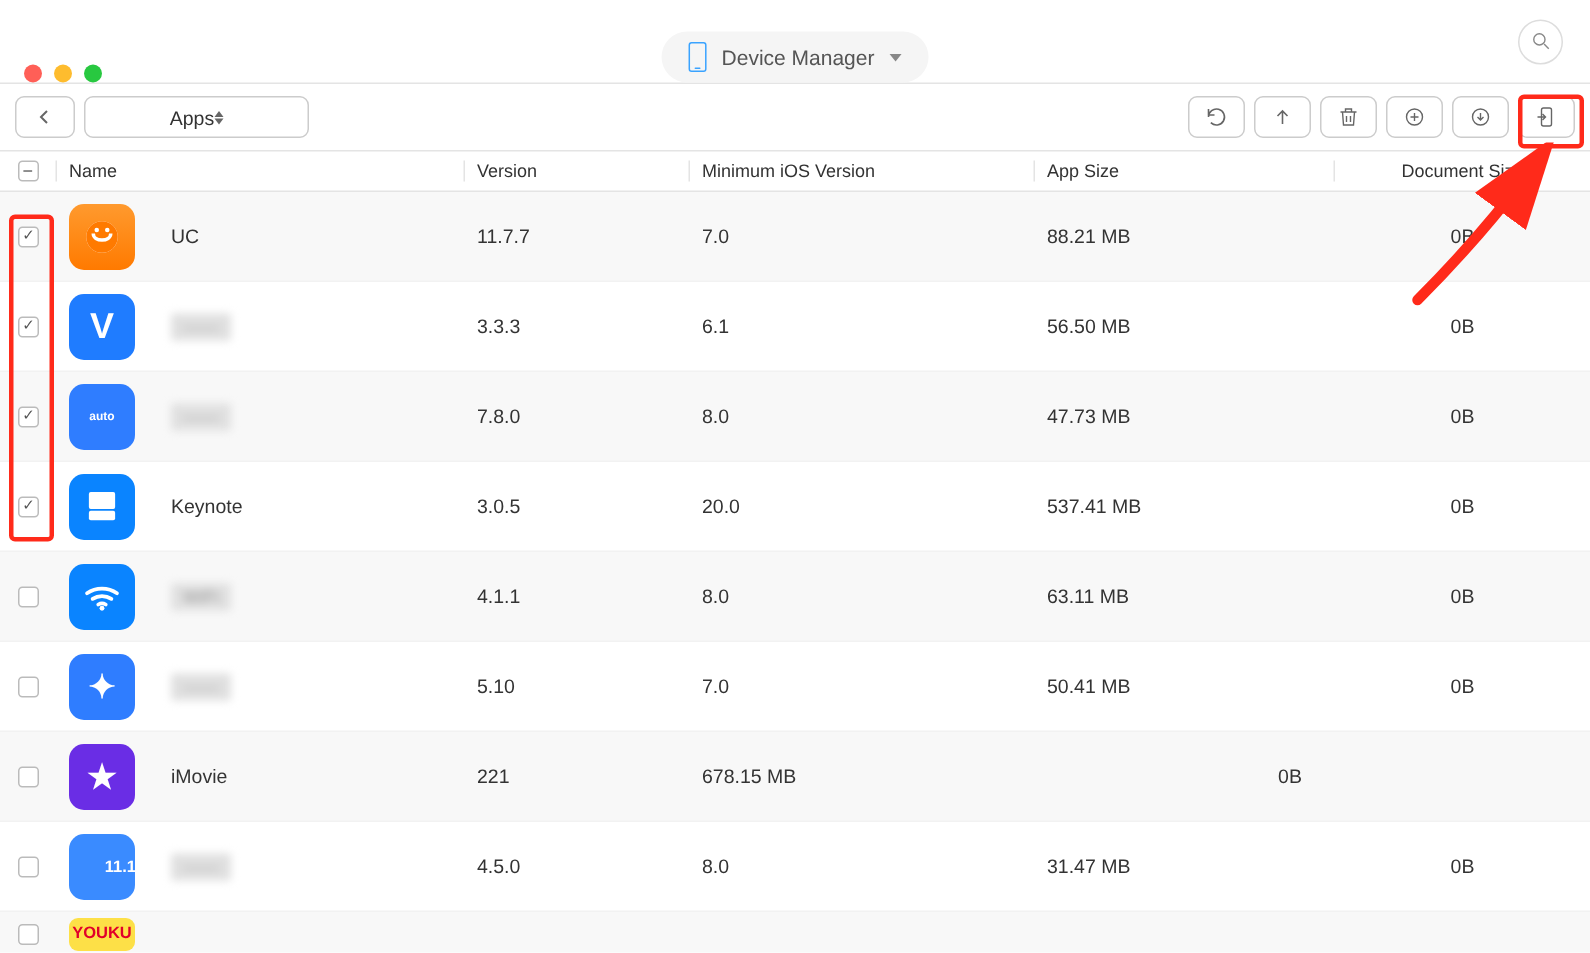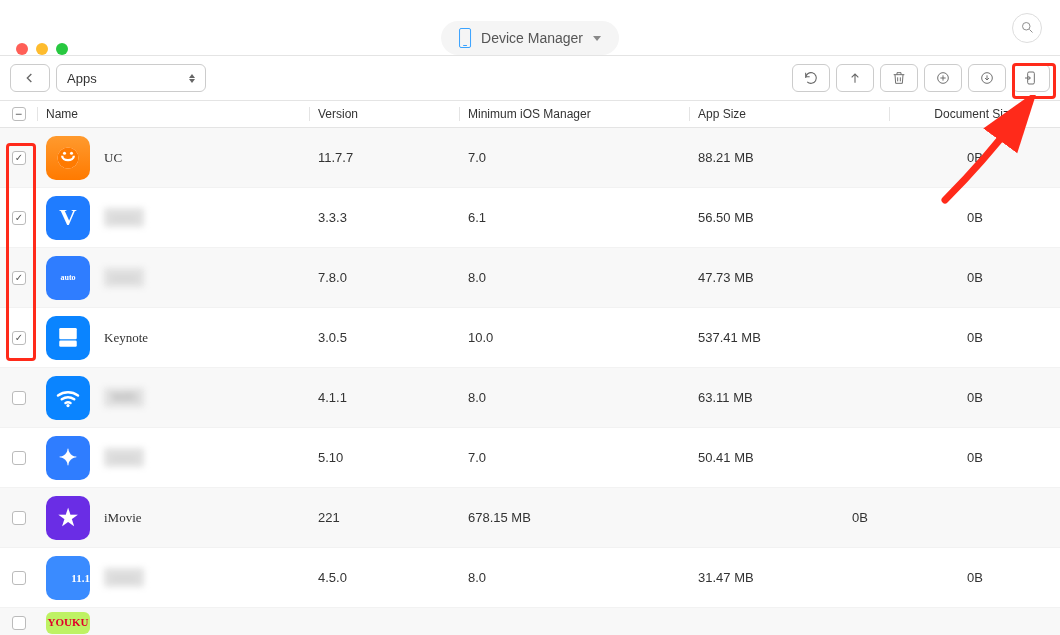--- a/index.html
+++ b/index.html
@@ -96,21 +96,20 @@
     display: inline-flex;
     align-items: center;
     justify-content: center;
     cursor: pointer;
     color: #555;
   }
   .btn-back { width: 40px; }
   .select {
     width: 150px;
     padding: 0 10px;
-    justify-content: space-between;
     font-size: 13px;
     color: #333;
   }
   .select-arrows {
     display: flex; flex-direction: column; gap: 1px;
   }
   .select-arrows .up, .select-arrows .down {
     width: 0; height: 0;
     border-left: 3px solid transparent;
     border-right: 3px solid transparent;
@@ -166,22 +165,21 @@
     align-items: center;
     height: 60px;
     border-bottom: 1px solid #f2f2f2;
     font-size: 13px;
     color: #333;
   }
   .trow.alt { background: #f8f8f8; }
   .name-cell {
     display: flex;
     align-items: center;
-    gap: 14px;
-    font-family: Liberation Serif, serif;
+    gap: 24px;
   }
   .app-icon {
     width: 44px; height: 44px;
     border-radius: 10px;
     display: flex; align-items:center; justify-content:center;
     color: #fff;
     font-size: 11px;
     font-weight: 600;
   }
   .blur {
@@ -209,21 +207,21 @@
   .chk.checked::after { content: "✓"; font-size: 10px; line-height: 1; }
   
   .ic-uc { background: linear-gradient(180deg,#ff9a2e,#ff7a00); }
   .ic-v  { background: #1f7cff; font-size: 24px; }
   .ic-auto { background: #2f7dff; font-size: 8px; }
   .ic-key { background: #0a84ff; }
   .ic-wifi { background: #0a84ff; }
   .ic-thunder { background: #2f7dff; font-size: 22px;}
   .ic-star { background: #6a2de5; font-size: 22px;}
   .ic-blank { background: #3a8bff; padding-left: 30px; }
-  .ic-youku { background: #bef264; color: #e1002a; font-weight: 800; font-size: 11px; border-radius: 6px;}
+  .ic-youku { background: #fde047; color: #e1002a; font-weight: 800; font-size: 11px; border-radius: 6px;}
   .part-row { height: 30px; }
   .col-sep { border-right: 1px solid #e4e4e4; }
 </style>
 </head>
 <body>
 
 <div class="titlebar">
   <div class="traffic-lights">
     <span class="tl-red"></span>
     <span class="tl-yellow"></span>
@@ -302,21 +300,21 @@
   <path d="M25,105 Q70,60 105,12" stroke="#ff2a1a" stroke-width="7" fill="none" marker-end="url(#ah)" stroke-linecap="round"></path>
 </svg>
 
 <div class="table-wrap">
   <div class="thead">
     <div class="th col-check col-sep">
       <span class="chk minus"></span>
     </div>
     <div class="th col-name col-sep">Name</div>
     <div class="th col-ver col-sep">Version</div>
-    <div class="th col-min col-sep">Minimum iOS Manager</div>
+    <div class="th col-min col-sep">Minimum iOS Version</div>
     <div class="th col-size col-sep">App Size</div>
     <div class="th col-doc">Document Size</div>
   </div>
   <div id="rows-container">
       <div class="trow alt">
         <div class="td col-check">
           <span class="chk checked"></span>
         </div>
         <div class="td col-name">
           <div class="name-cell">
@@ -376,21 +374,21 @@
             <div class="app-icon ic-key">
               <svg width="30" height="30" viewBox="0 0 24 24">
                 <rect x="5" y="14" width="14" height="5" fill="#fff" rx="1"></rect>
                 <rect x="5" y="4" width="14" height="9" fill="#fff" rx="1"></rect>
               </svg>
             </div>
             <span>Keynote</span>
           </div>
         </div>
         <div class="td col-ver">3.0.5</div>
-        <div class="td col-min">10.0</div>
+        <div class="td col-min">20.0</div>
         <div class="td col-size">537.41 MB</div>
         <div class="td col-doc">0B</div>
       </div>
       <div class="trow alt">
         <div class="td col-check">
           <span class="chk"></span>
         </div>
         <div class="td col-name">
           <div class="name-cell">
             <div class="app-icon ic-wifi">

